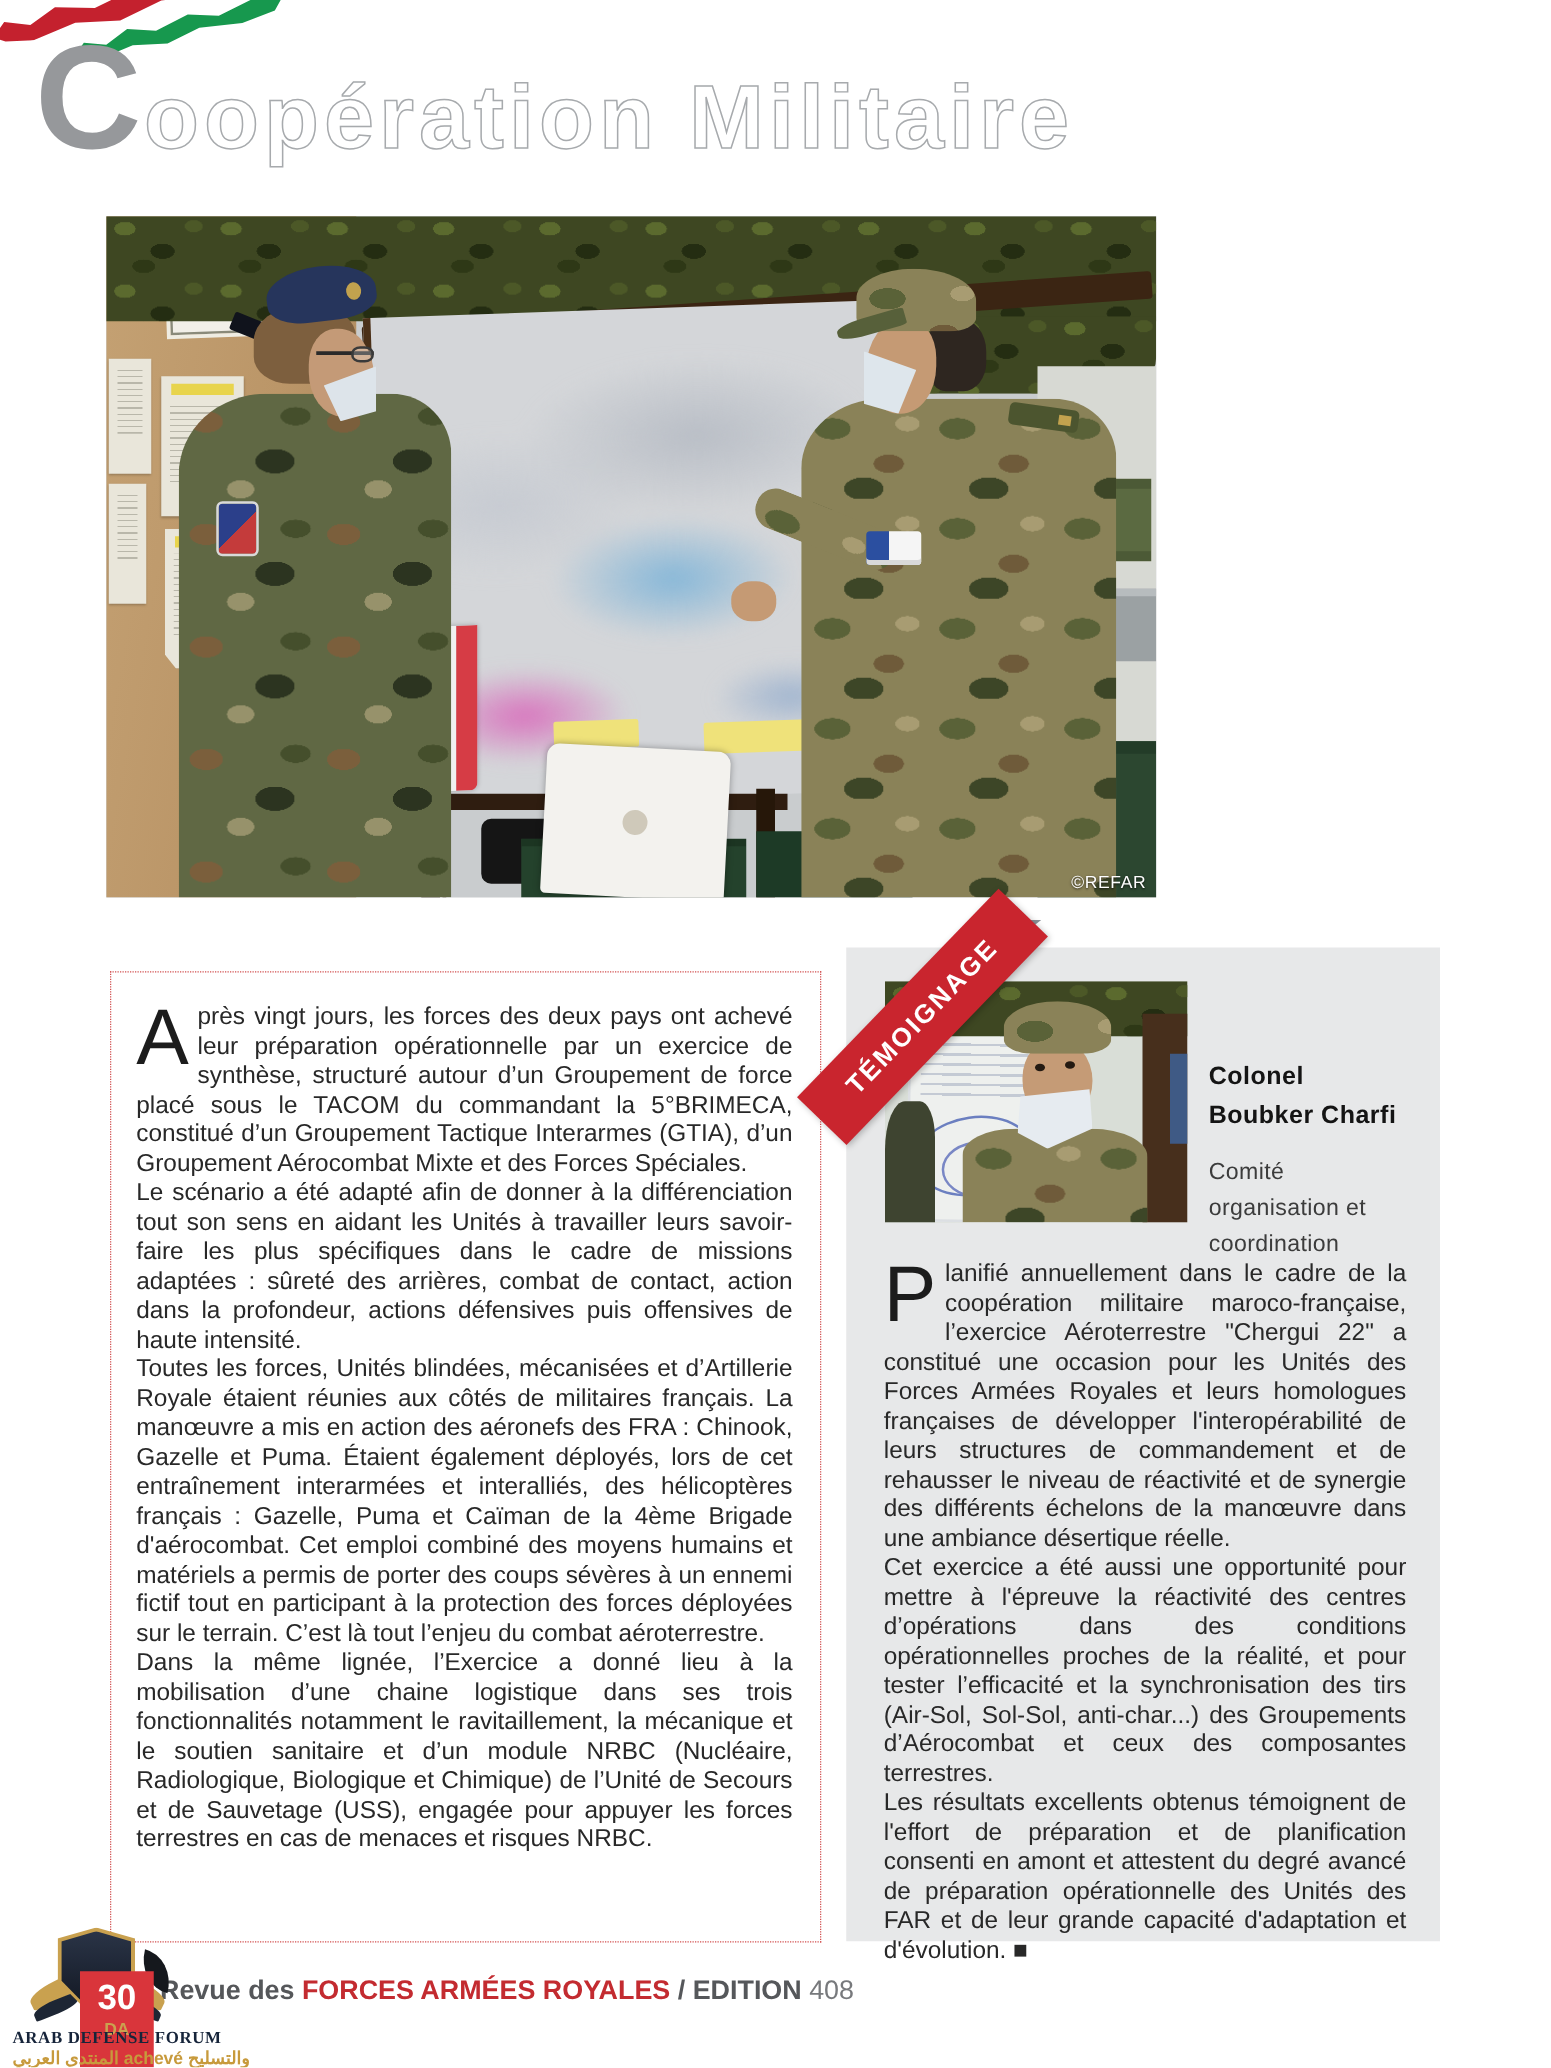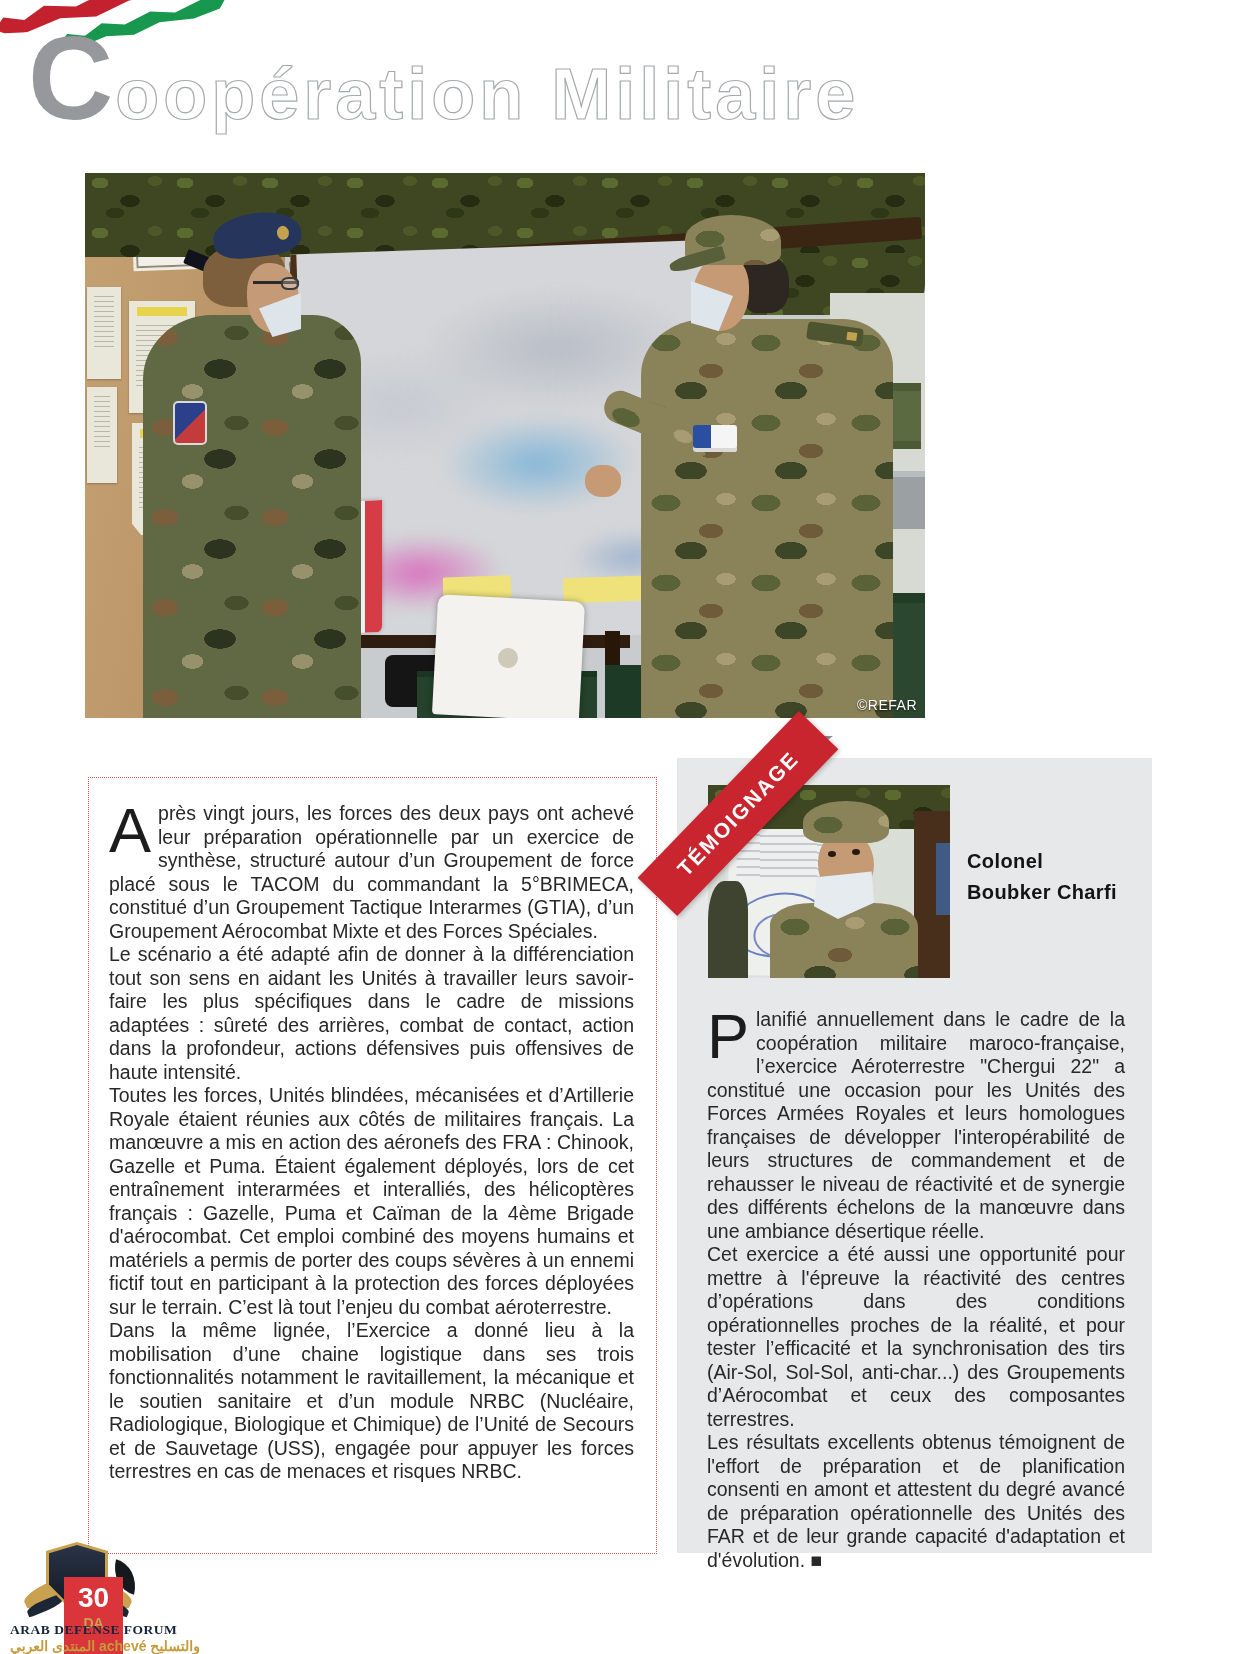--- a/index.html
+++ b/index.html
@@ -345,33 +345,41 @@
       <div class="cp-eye cp-eye-l" data-name="eye"></div>
       <div class="cp-eye cp-eye-r" data-name="eye"></div>
       <div class="cp-mask" data-name="face-mask"></div>
       <div class="cp-cap camo-ma" data-name="field-cap"></div>
     </div>
 
     <div class="colonel-name" data-name="colonel-name">
       <div data-name="colonel-rank">Colonel</div>
       <div data-name="colonel-fullname">Boubker Charfi</div>
     </div>
+    <div class="colonel-role" data-name="colonel-role">
+      <div>Comité</div>
+      <div>organisation et</div>
+      <div>coordination</div>
+    </div>
 
     <div class="testimonial-text" data-name="testimonial-text">
       <p class="body-text" data-name="testimonial-paragraph"><span class="dropcap" data-name="dropcap">P</span><span>lanifié annuellement dans le cadre de la coopération militaire maroco-française, l’exercice Aéroterrestre "Chergui 22" a constitué une occasion pour les Unités des Forces Armées Royales et leurs homologues françaises de développer l'interopérabilité de leurs structures de commandement et de rehausser le niveau de réactivité et de synergie des différents échelons de la manœuvre dans une ambiance désertique réelle.</span></p>
       <p class="body-text" data-name="testimonial-paragraph">Cet exercice a été aussi une opportunité pour mettre à l'épreuve la réactivité des centres d’opérations dans des conditions opérationnelles proches de la réalité, et pour tester l’efficacité et la synchronisation des tirs (Air-Sol, Sol-Sol, anti-char...) des Groupements d’Aérocombat et ceux des composantes terrestres.</p>
       <p class="body-text" data-name="testimonial-paragraph">Les résultats excellents obtenus témoignent de l'effort de préparation et de planification consenti en amont et attestent du degré avancé de préparation opérationnelle des Unités des FAR et de leur grande capacité d'adaptation et d'évolution. ■</p>
     </div>
   </div>
 
   <div class="ribbon-fold" data-name="ribbon-fold"></div>
   <div class="ribbon" data-name="temoignage-ribbon">
     <span class="ribbon-text" data-name="ribbon-label">TÉMOIGNAGE</span>
   </div>
 
+  <div class="footer-line" data-name="footer-revue-line">
+    <span class="f-prefix" data-name="footer-prefix">Revue des </span><span class="f-brand" data-name="footer-brand">FORCES ARMÉES ROYALES</span><span class="f-sep" data-name="footer-separator"> / </span><span class="f-edlabel" data-name="footer-edition-label">EDITION</span><span class="f-ednum" data-name="footer-edition-number"> 408</span>
+  </div>
 
   <div class="adf-logo" data-name="arab-defense-forum-logo">
     <div class="adf-wing adf-wing-l" data-name="logo-wing-icon"></div>
     <div class="adf-wing adf-wing-r" data-name="logo-wing-icon"></div>
     <div class="adf-wing2 adf-wing2-l" data-name="logo-wing-icon"></div>
     <div class="adf-wing2 adf-wing2-r" data-name="logo-wing-icon"></div>
     <div class="adf-feather" data-name="logo-feather-icon"></div>
     <div class="adf-shield-outer" data-name="logo-shield-icon">
       <div class="adf-shield-inner"></div>
     </div>

